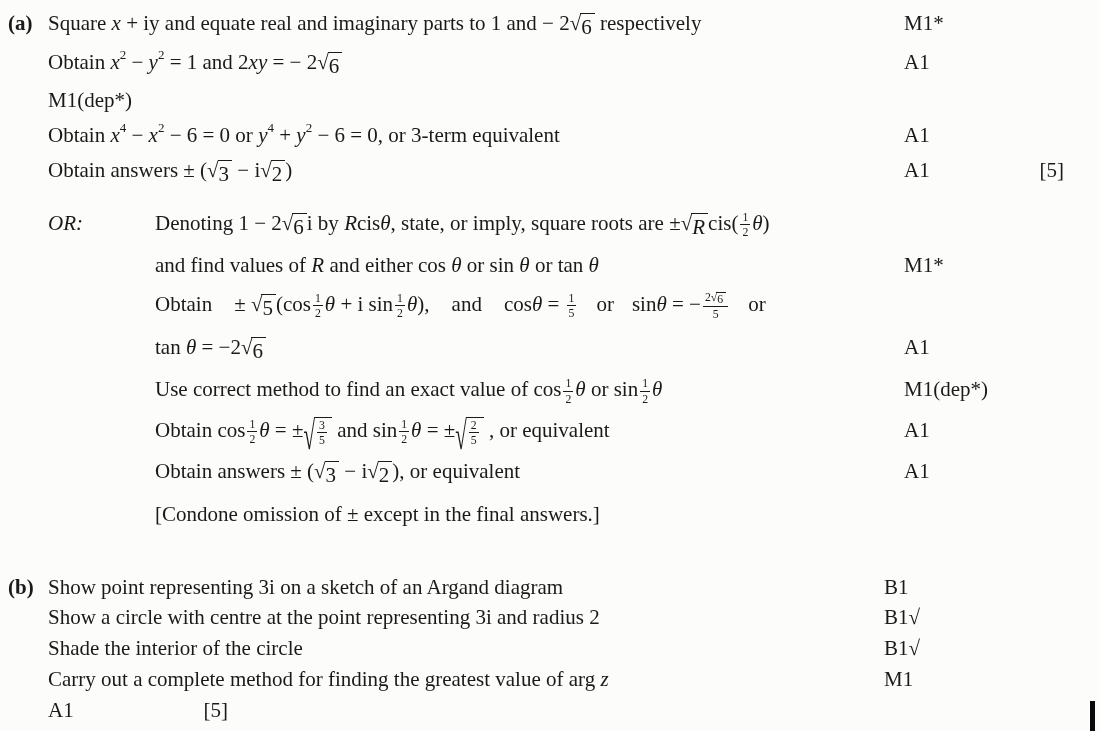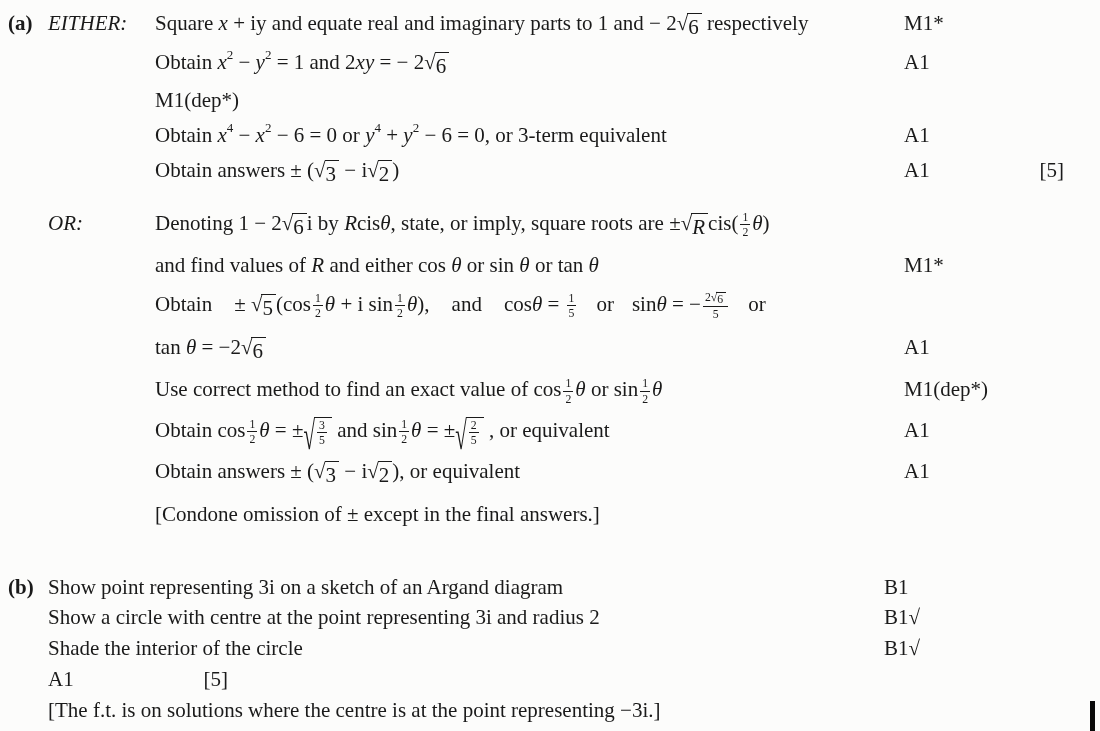--- a/index.html
+++ b/index.html
@@ -48,21 +48,20 @@
 </style>
 </head>
 <body>
 
 <div class="page">
 
   <div class="section section-a">
     <div class="part-label">(a)</div>
     <div class="blocks">
       <div class="block block-either">
-        <div class="qual">EITHER:</div>
         <div class="rows">
             <div class="row">
               <span class="content"><span>Square </span><span class="it">x</span><span> + iy and equate real and imaginary parts to 1 and − 2</span><span class="sqrt">
                   <span class="rad">√</span>
                   <span class="vinc"><span>6</span></span>
                 </span><span>  respectively</span></span>
               <span class="mark">M1*</span>
               <span class="total"></span>
             </div>
             <div class="row">
@@ -217,20 +216,25 @@
               <span class="content"><span>Show a circle with centre at the point representing 3i and radius 2</span></span>
               <span class="mark">B1√</span>
               <span class="total"></span>
             </div>
             <div class="row">
               <span class="content"><span>Shade the interior of the circle</span></span>
               <span class="mark">B1√</span>
               <span class="total"></span>
             </div>
             <div class="row">
+              <span class="content"><span>Carry out a complete method for finding the greatest value of arg </span><span class="it">z</span></span>
+              <span class="mark">M1</span>
+              <span class="total"></span>
+            </div>
+            <div class="row">
               <span class="mark">A1</span>
               <span class="total">[5]</span>
             </div>
             <div class="row">
               <span class="content"><span>[The f.t. is on solutions where the centre is at the point representing −3i.]</span></span>
               <span class="mark"></span>
               <span class="total"></span>
             </div>
           </div>
       </div>

